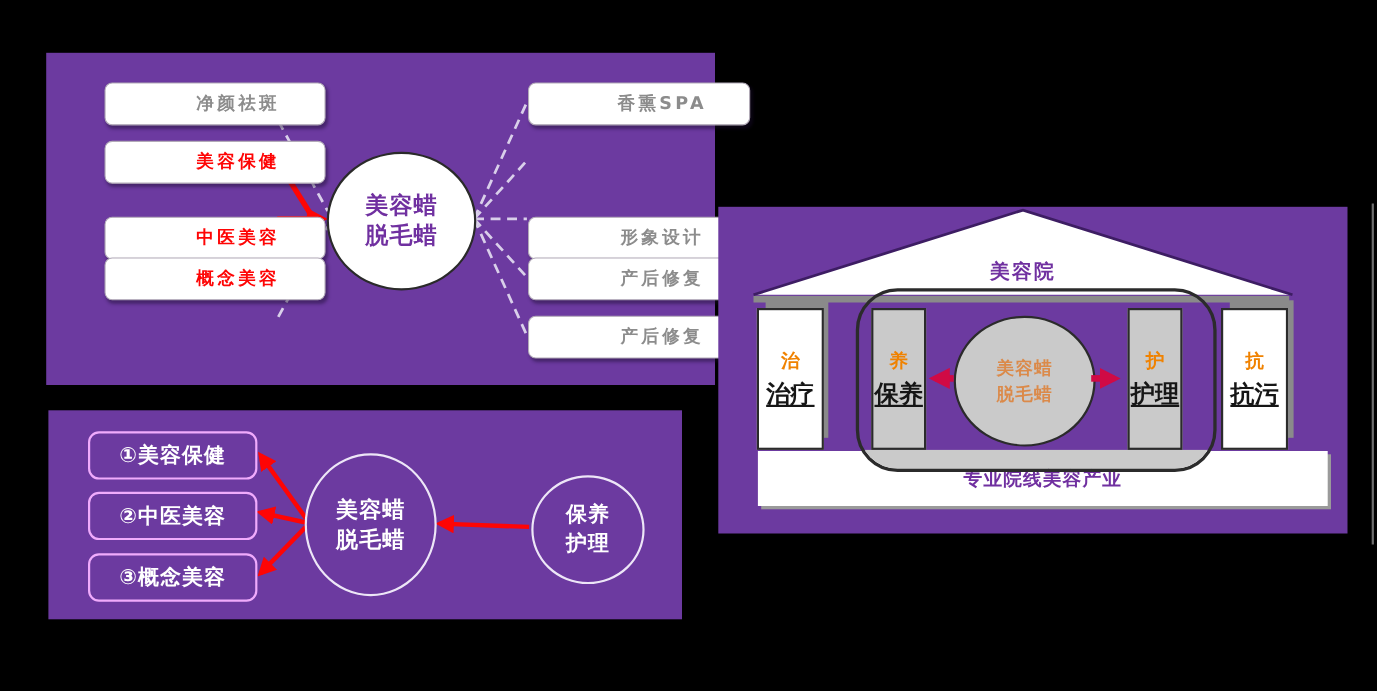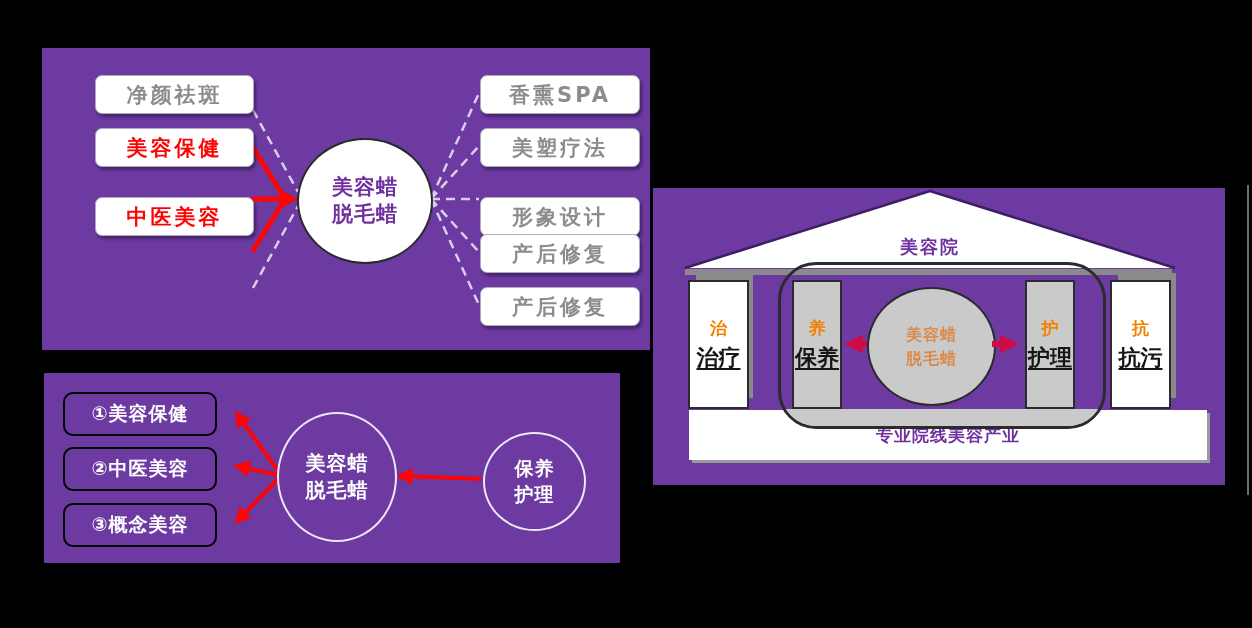--- a/index.html
+++ b/index.html
@@ -6,32 +6,32 @@
   .stage{position:relative;width:1252px;height:628px;background:#000;overflow:hidden;
          font-family:"DejaVu Sans","Liberation Sans",sans-serif;font-weight:bold;}
   .panel{position:absolute;background:#6C3AA0;}
   .lines{position:absolute;left:0;top:0;pointer-events:none;}
 
   
   .p1{left:42px;top:48px;width:608px;height:302px;}
   .wb{position:absolute;width:157px;height:37px;background:#fff;border:1px solid #b2aab8;
       border-radius:7px;box-shadow:2px 3px 3px rgba(25,10,45,.45);
       display:flex;align-items:center;justify-content:center;
-      font-size:21px;letter-spacing:3px;}
+      font-size:16px;letter-spacing:3px;padding-left:42px;}
   .wb.left{left:53px;} .wb.right{left:438px;width:158px;}
   .t0{top:27px;} .t1{top:80px;} .t2{top:133px;margin-top:16px;} .t3{top:186px;} .t4{top:239px;}
   .plain{color:#8C8C8C;} .hot{color:#FE0505;}
   .c1{position:absolute;left:255px;top:90px;width:132px;height:122px;background:#fff;
       border:2px solid #2a2a2a;border-radius:50%;display:flex;flex-direction:column;
       align-items:center;justify-content:center;color:#7030A0;font-size:21px;
       line-height:1.3;letter-spacing:1px;}
 
   
   .p2{left:44px;top:373px;width:576px;height:190px;}
-  .ob{position:absolute;left:19px;width:150px;height:40px;border:2px solid #000000;
+  .ob{position:absolute;left:36px;width:150px;height:40px;border:2px solid #f0abfc;
       border-radius:10px;display:flex;align-items:center;justify-content:center;
       color:#fff;font-size:19px;letter-spacing:1px;background:transparent;}
   .ob.b0{top:19px;} .ob.b1{top:74px;} .ob.b2{top:130px;}
   .c2{position:absolute;border:2px solid #EDE6F7;border-radius:50%;display:flex;
       flex-direction:column;align-items:center;justify-content:center;color:#fff;
       line-height:1.35;letter-spacing:1px;}
   .c2a{left:233px;top:39px;width:116px;height:126px;font-size:20px;}
   .c2b{left:439px;top:59px;width:99px;height:95px;font-size:19px;}
 
   
@@ -82,28 +82,28 @@
         <line x1="210" y1="98" x2="240" y2="146"></line>
         <line x1="210" y1="151" x2="240" y2="151"></line>
         <line x1="210" y1="204" x2="240" y2="156"></line>
       </g>
       <polygon points="256,151 237,141 237,161" fill="#FE0505"></polygon>
     </svg>
 
     <div class="wb left t0 plain">净颜祛斑</div>
     <div class="wb left t1 hot">美容保健</div>
     <div class="wb left t2 hot">中医美容</div>
+    <div class="wb left t3 hot">概念美容</div>
 
     <div class="c1">
       <div>美容蜡</div>
       <div>脱毛蜡</div>
     </div>
 
     <div class="wb right t0 plain">香熏SPA</div>
-    <div class="wb right t1 plain">美塑疗法</div>
     <div class="wb right t2 plain">形象设计</div>
     <div class="wb right t3 plain">产后修复</div>
     <div class="wb right t4 plain">产后修复</div>
   </section>
 
   <section class="panel p2">
     <svg class="lines" width="576" height="190">
       <defs>
         <marker id="m2" viewBox="0 0 10 10" refX="7.5" refY="5" markerWidth="4.2" markerHeight="4.2" orient="auto">
           <path d="M0,0 L10,5 L0,10 z" fill="#FE0505"></path>

